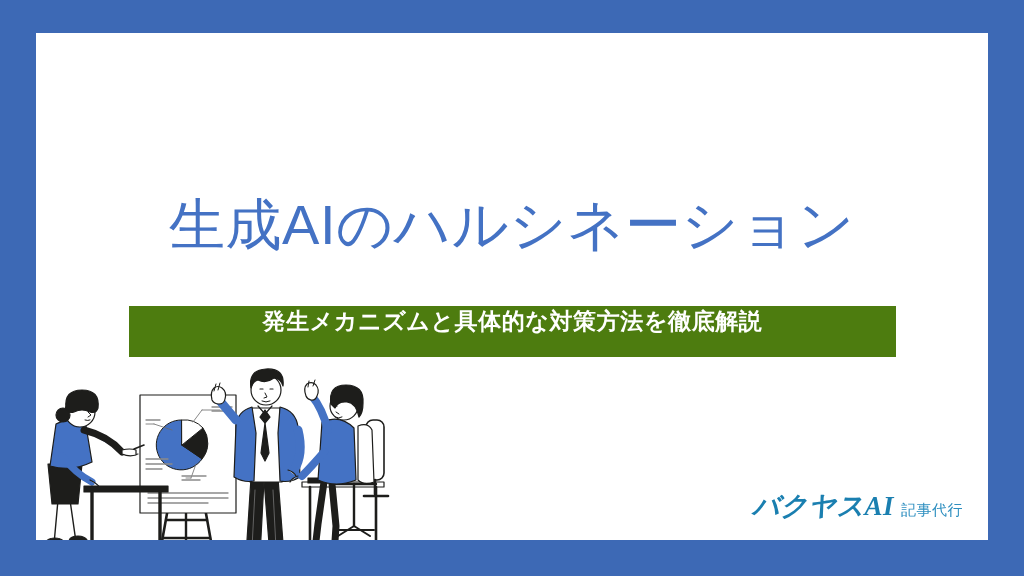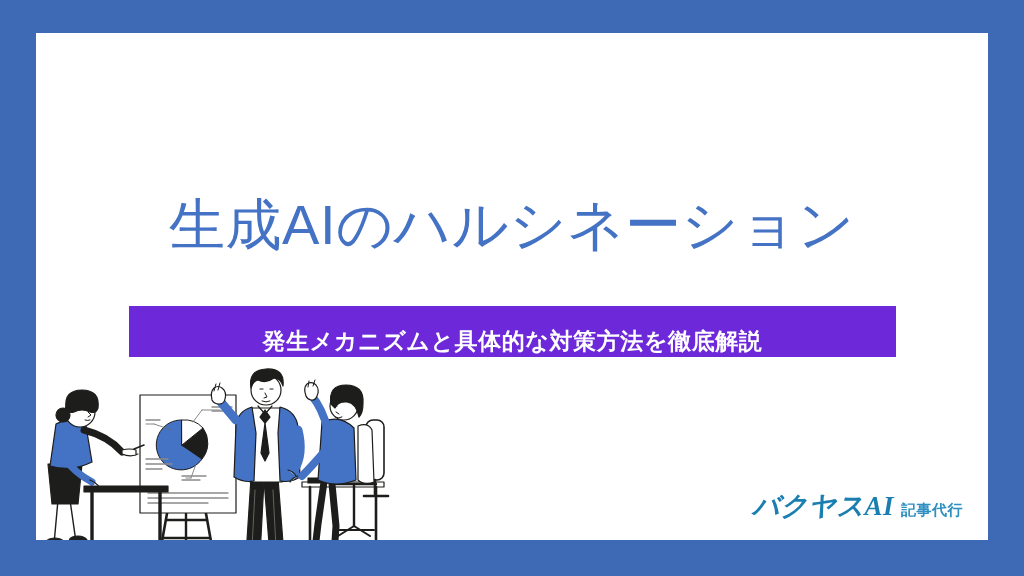--- a/index.html
+++ b/index.html
@@ -48,23 +48,23 @@
     white-space: nowrap;
   }
 
   
   #subtitle-band {
     position: absolute;
     left: 93px;            
     top: 273px;            
     width: 767px;
     height: 51px;
-    background: #6d28d9;
+    background: #4d7c0f;
     display: flex;
-    align-items: flex-end;
+    align-items: flex-start;
     justify-content: center;
   }
   #subtitle-text {
     font-size: 23px;
     font-weight: bold;
     color: #ffffff;
     letter-spacing: 0.6px;
     white-space: nowrap;
   }
 
@@ -92,21 +92,21 @@
     font-family: "Liberation Serif", "DejaVu Serif", serif;
     font-style: italic;
     font-size: 27px;
     font-weight: bold;
     color: #1A7FB0;
     letter-spacing: 0.5px;
     text-align: center;
   }
   #logo-sub {
     font-size: 15px;
-    font-weight: bold;
+    font-weight: normal;
     color: #2E8FC0;
     letter-spacing: 0.5px;
   }
 </style>
 </head>
 <body>
 
 <div id="slide">
   <div id="canvas">
 

